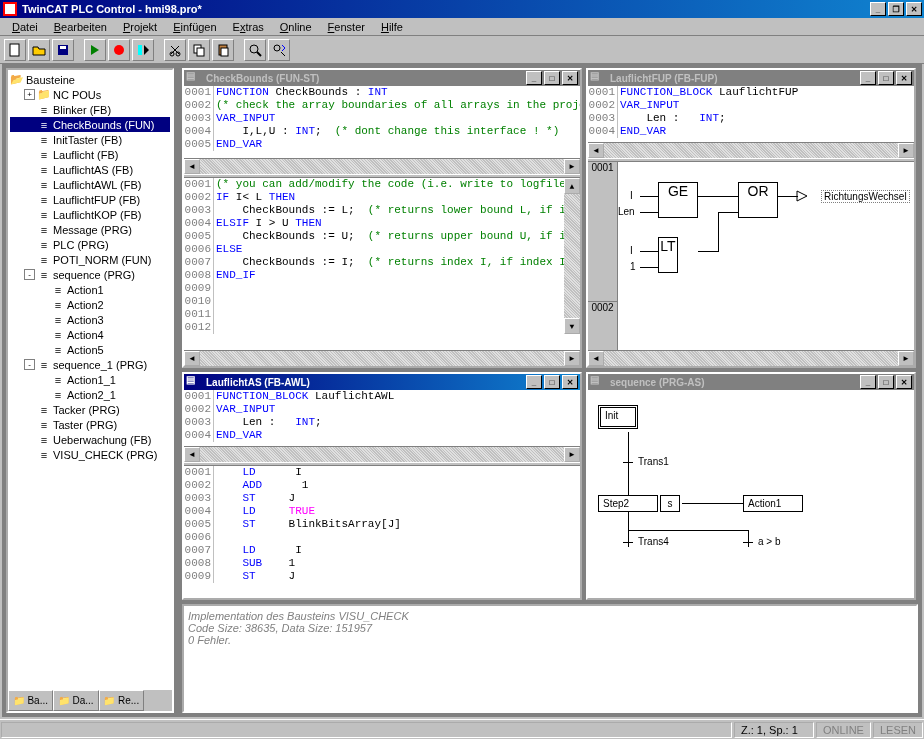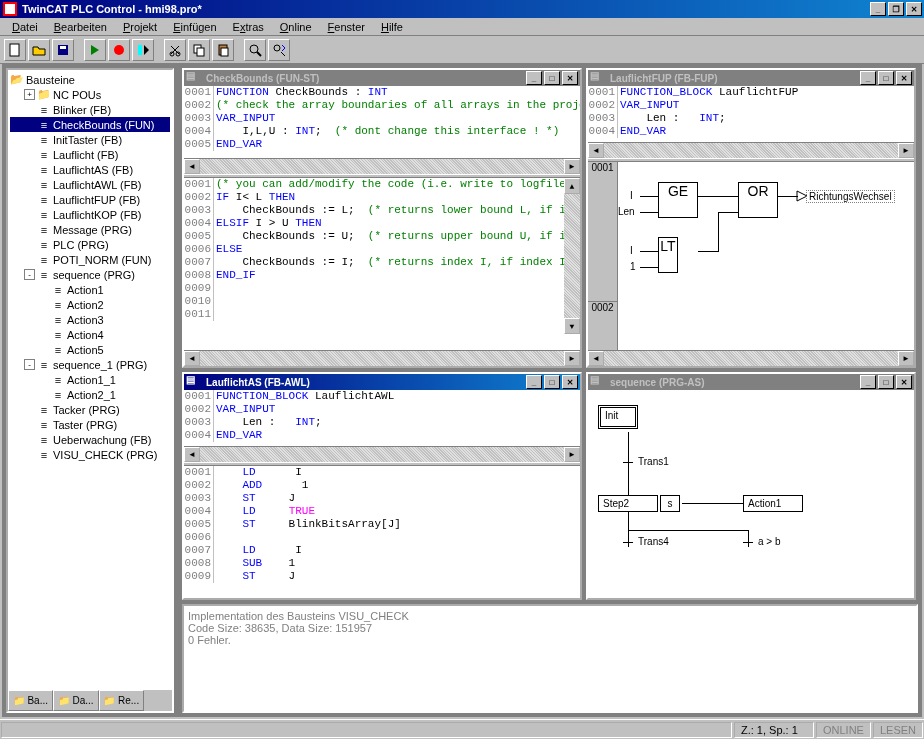--- a/index.html
+++ b/index.html
@@ -41,21 +41,21 @@
 .kw-black { color: #000; }
 .hscroll { height: 16px; background: #c0c0c0; border-top: 1px solid #808080; display:flex; }
 .hscroll .sbtn { width: 16px; border: 1px outset #fff; display:flex;align-items:center;justify-content:center;font-size:8px;}
 .hscroll .strack { flex:1; background: repeating-linear-gradient(45deg,#c0c0c0,#c0c0c0 1px,#e0e0e0 1px,#e0e0e0 2px);}
 .vscroll { width: 16px; background: #c0c0c0; position: absolute; right:0; top:0; bottom:16px; display:flex; flex-direction:column;}
 .vscroll .sbtn { height:16px; border:1px outset #fff; display:flex;align-items:center;justify-content:center;font-size:8px;}
 .vscroll .strack { flex:1; background: repeating-linear-gradient(45deg,#c0c0c0,#c0c0c0 1px,#e0e0e0 1px,#e0e0e0 2px);}
 .split-h { height: 4px; background: #c0c0c0; border-top:1px solid #fff; border-bottom:1px solid #808080; cursor: ns-resize; }
 .statusbar { position: absolute; bottom: 0; left: 0; right: 0; height: 20px; background: #c0c0c0; border-top: 1px solid #fff; display: flex; align-items: center; font-size: 11px; }
 .statusbar .cell { border: 1px inset #fff; padding: 1px 6px; height: 16px; margin: 0 1px; display:flex;align-items:center;}
-.msg-pane { background: #fff; border: 2px inset #fff; font-size: 11px; color: #808080; padding: 4px; position:absolute; left:0; right:18px; bottom:0; height:60px; overflow:hidden;}
+.msg-pane { background: #fff; border: 2px inset #fff; font-size: 11px; color: #808080; padding: 4px; position:absolute; left:0; right:18px; bottom:0; height:60px; overflow:hidden;font-style:italic;}
 .fup-canvas { background: #fff; flex:1; position:relative; overflow:hidden;}
 .fup-box { position:absolute; border:1px solid #000; background:#fff; font-size:14px; text-align:center; }
 .fup-label { position:absolute; font-size:10px; }
 .fup-line { position:absolute; background:#000; }
 .seq-canvas { background:#fff; flex:1; position:relative; overflow:hidden; font-size:10px;}
 .seq-box { position:absolute; border:1px solid #000; padding:2px 4px; background:#fff;}
 .gutter { width:30px; background:#c0c0c0; border-right:1px solid #808080; position:absolute; left:0; top:0; bottom:0; font-size:10px; text-align:center;}
 svg { display:block; }
 </style>
 </head>
@@ -341,20 +341,21 @@
             <div class="code-line"><span class="lineno">0002</span><span class="code-text"><span class="kw-blue">IF</span><span class="kw-black"> I&lt; L </span><span class="kw-blue">THEN</span></span></div>
             <div class="code-line"><span class="lineno">0003</span><span class="code-text"><span class="kw-black">    CheckBounds := L;  </span><span class="kw-green">(* returns lower bound L, if index I is lower than low</span></span></div>
             <div class="code-line"><span class="lineno">0004</span><span class="code-text"><span class="kw-blue">ELSIF</span><span class="kw-black"> I &gt; U </span><span class="kw-blue">THEN</span></span></div>
             <div class="code-line"><span class="lineno">0005</span><span class="code-text"><span class="kw-black">    CheckBounds := U;  </span><span class="kw-green">(* returns upper bound U, if index I is greater than u</span></span></div>
             <div class="code-line"><span class="lineno">0006</span><span class="code-text"><span class="kw-blue">ELSE</span></span></div>
             <div class="code-line"><span class="lineno">0007</span><span class="code-text"><span class="kw-black">    CheckBounds := I;  </span><span class="kw-green">(* returns index I, if index I is in the bounds *)</span></span></div>
             <div class="code-line"><span class="lineno">0008</span><span class="code-text"><span class="kw-blue">END_IF</span></span></div>
             <div class="code-line"><span class="lineno">0009</span><span class="code-text"></span></div>
             <div class="code-line"><span class="lineno">0010</span><span class="code-text"></span></div>
             <div class="code-line"><span class="lineno">0011</span><span class="code-text"></span></div>
+            <div class="code-line"><span class="lineno">0012</span><span class="code-text"></span></div>
           </div>
         <div class="hscroll">
             <span class="sbtn">◄</span>
             <span class="strack"></span>
             <span class="sbtn">►</span>
           </div>
       </div>
     </div>
 
     <div class="mdi" style="left:4px; top:308px; width:400px; height:228px;">
@@ -433,21 +434,21 @@
             <div class="fup-line" style="left:22px;top:89px;width:18px;height:1px;"></div>
             <div class="fup-line" style="left:22px;top:105px;width:18px;height:1px;"></div>
             <div class="fup-line" style="left:80px;top:34px;width:40px;height:1px;"></div>
             <div class="fup-line" style="left:80px;top:89px;width:20px;height:1px;"></div>
             <div class="fup-line" style="left:100px;top:50px;width:1px;height:40px;"></div>
             <div class="fup-line" style="left:100px;top:50px;width:20px;height:1px;"></div>
             <div class="fup-line" style="left:160px;top:34px;width:20px;height:1px;"></div>
             <svg style="position:absolute;left:178px;top:28px;" width="12" height="12">
                 <path d="M1 1l10 5-10 5z" fill="none" stroke="#000"></path>
               </svg>
-            <div class="fup-label" style="left:188px;top:28px;border:1px dotted #808080;padding:0 2px;">RichtungsWechsel</div>
+            <div class="fup-label" style="left:203px;top:28px;border:1px dotted #808080;padding:0 2px;">RichtungsWechsel</div>
           </div>
         </div>
         <div class="hscroll">
             <span class="sbtn">◄</span>
             <span class="strack"></span>
             <span class="sbtn">►</span>
           </div>
       </div>
     </div>
 

